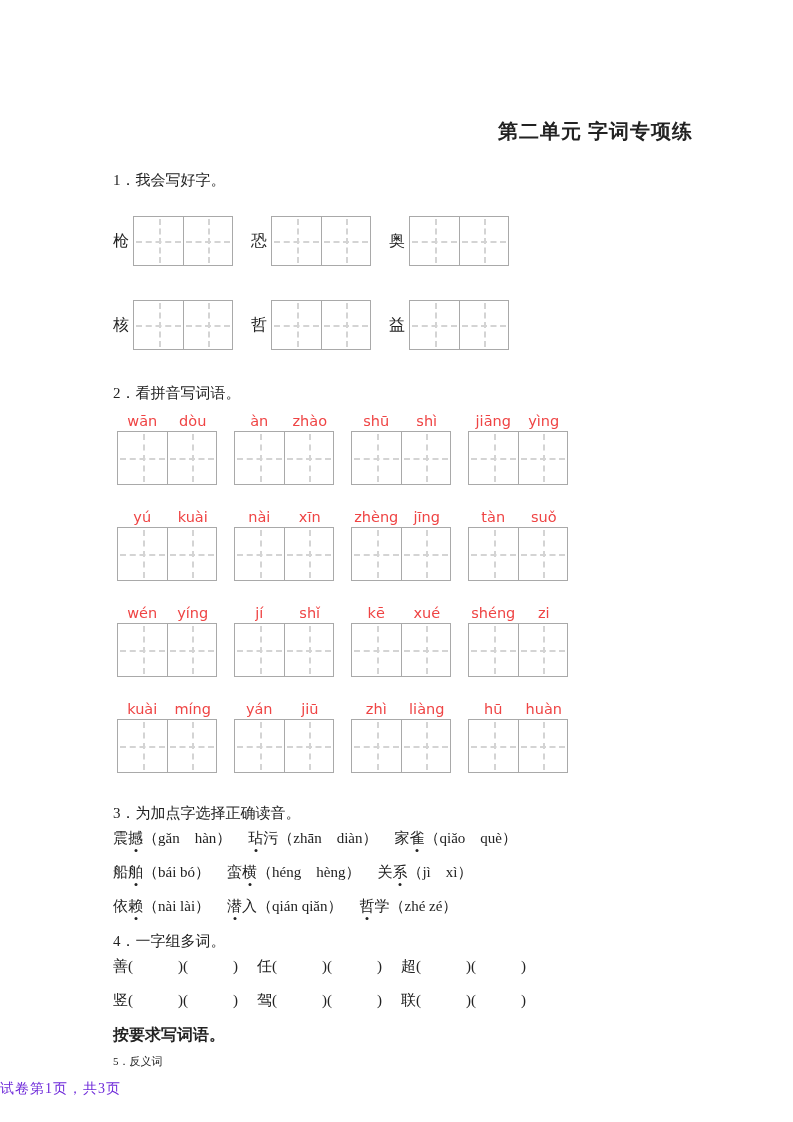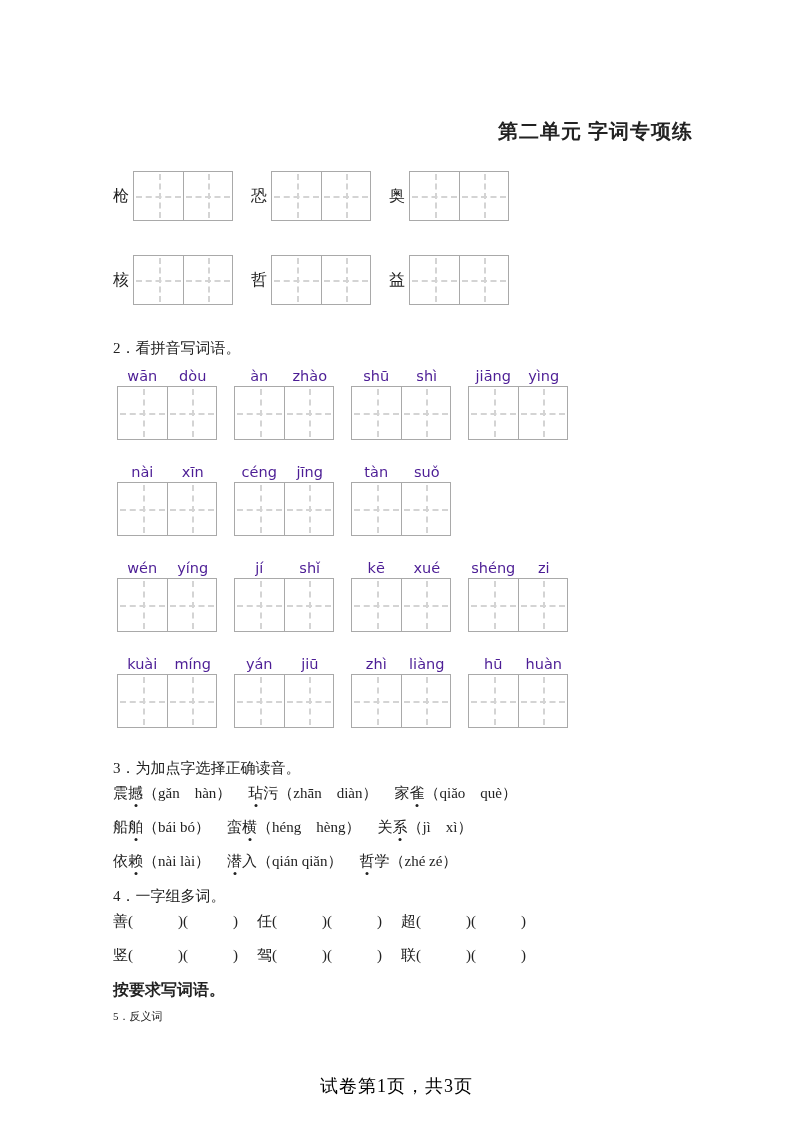--- a/index.html
+++ b/index.html
@@ -39,21 +39,21 @@
   .w-item { display: flex; align-items: center; }
   .w-char { font-size: 16px; width: 20px; flex: none; }
 
   
   .p-section { margin-top: 22px; }
   .p-row { display: flex; gap: 16px; margin: 0 0 17px 4px; }
   .p-item { width: 101px; }
   .p-labels {
     display: flex; height: 22px; align-items: flex-end;
     font-family: "DejaVu Sans", "Liberation Sans", sans-serif;
-    font-size: 14.5px; color: #4c1d95; padding-bottom: 2px;
+    font-size: 14.5px; color: #ef4444; padding-bottom: 2px;
   }
   .p-labels span { flex: 1; text-align: center; }
   .p-item .tzg .cell { width: 49px; height: 52px; }
 
   
   .q3 { margin-top: 28px; }
   .q3-row { display: flex; gap: 17px; font-size: 15px; margin-bottom: 15px; }
   .phrase { white-space: nowrap; }
   .dotted { position: relative; display: inline-block; }
   .dotted::after {
@@ -66,31 +66,32 @@
   
   .q4 { margin-top: 16px; }
   .q4-row { display: flex; gap: 19px; font-size: 15px; margin-bottom: 15px; }
   .q4-item { white-space: pre-wrap; }
 
   .section-heading { font-size: 16px; font-weight: bold; margin: 12px 0 8px 0; }
   .q5-label { font-size: 11px; margin-top: 2px; }
 
   .footer {
     position: absolute; bottom: 24px; left: 0; right: 0;
-    text-align: center; font-size: 18px; color: #000000;
+    text-align: left; font-size: 14px; color: #6d28d9;
     letter-spacing: 1px;
   }
 </style>
 </head>
 <body>
 
 <div class="page">
 
   <div class="title">第二单元 字词专项练</div>
 
+  <div class="q-label">1．我会写好字。</div>
 
   <div class="w-row">
     <div class="w-item">
       <span class="w-char">枪</span>
       <div class="tzg">
           <div class="cell"></div>
           <div class="cell"></div>
         </div>
     </div>
     <div class="w-item">
@@ -174,31 +175,41 @@
       <div class="tzg">
           <div class="cell"></div>
           <div class="cell"></div>
         </div>
     </div>
   </div>
 
   <div class="p-row">
     <div class="p-item">
       <div class="p-labels">
+          <span>yú</span>
+          <span>kuài</span>
+        </div>
+      <div class="tzg">
+          <div class="cell"></div>
+          <div class="cell"></div>
+        </div>
+    </div>
+    <div class="p-item">
+      <div class="p-labels">
           <span>nài</span>
           <span>xīn</span>
         </div>
       <div class="tzg">
           <div class="cell"></div>
           <div class="cell"></div>
         </div>
     </div>
     <div class="p-item">
       <div class="p-labels">
-          <span>céng</span>
+          <span>zhèng</span>
           <span>jīng</span>
         </div>
       <div class="tzg">
           <div class="cell"></div>
           <div class="cell"></div>
         </div>
     </div>
     <div class="p-item">
       <div class="p-labels">
           <span>tàn</span>

